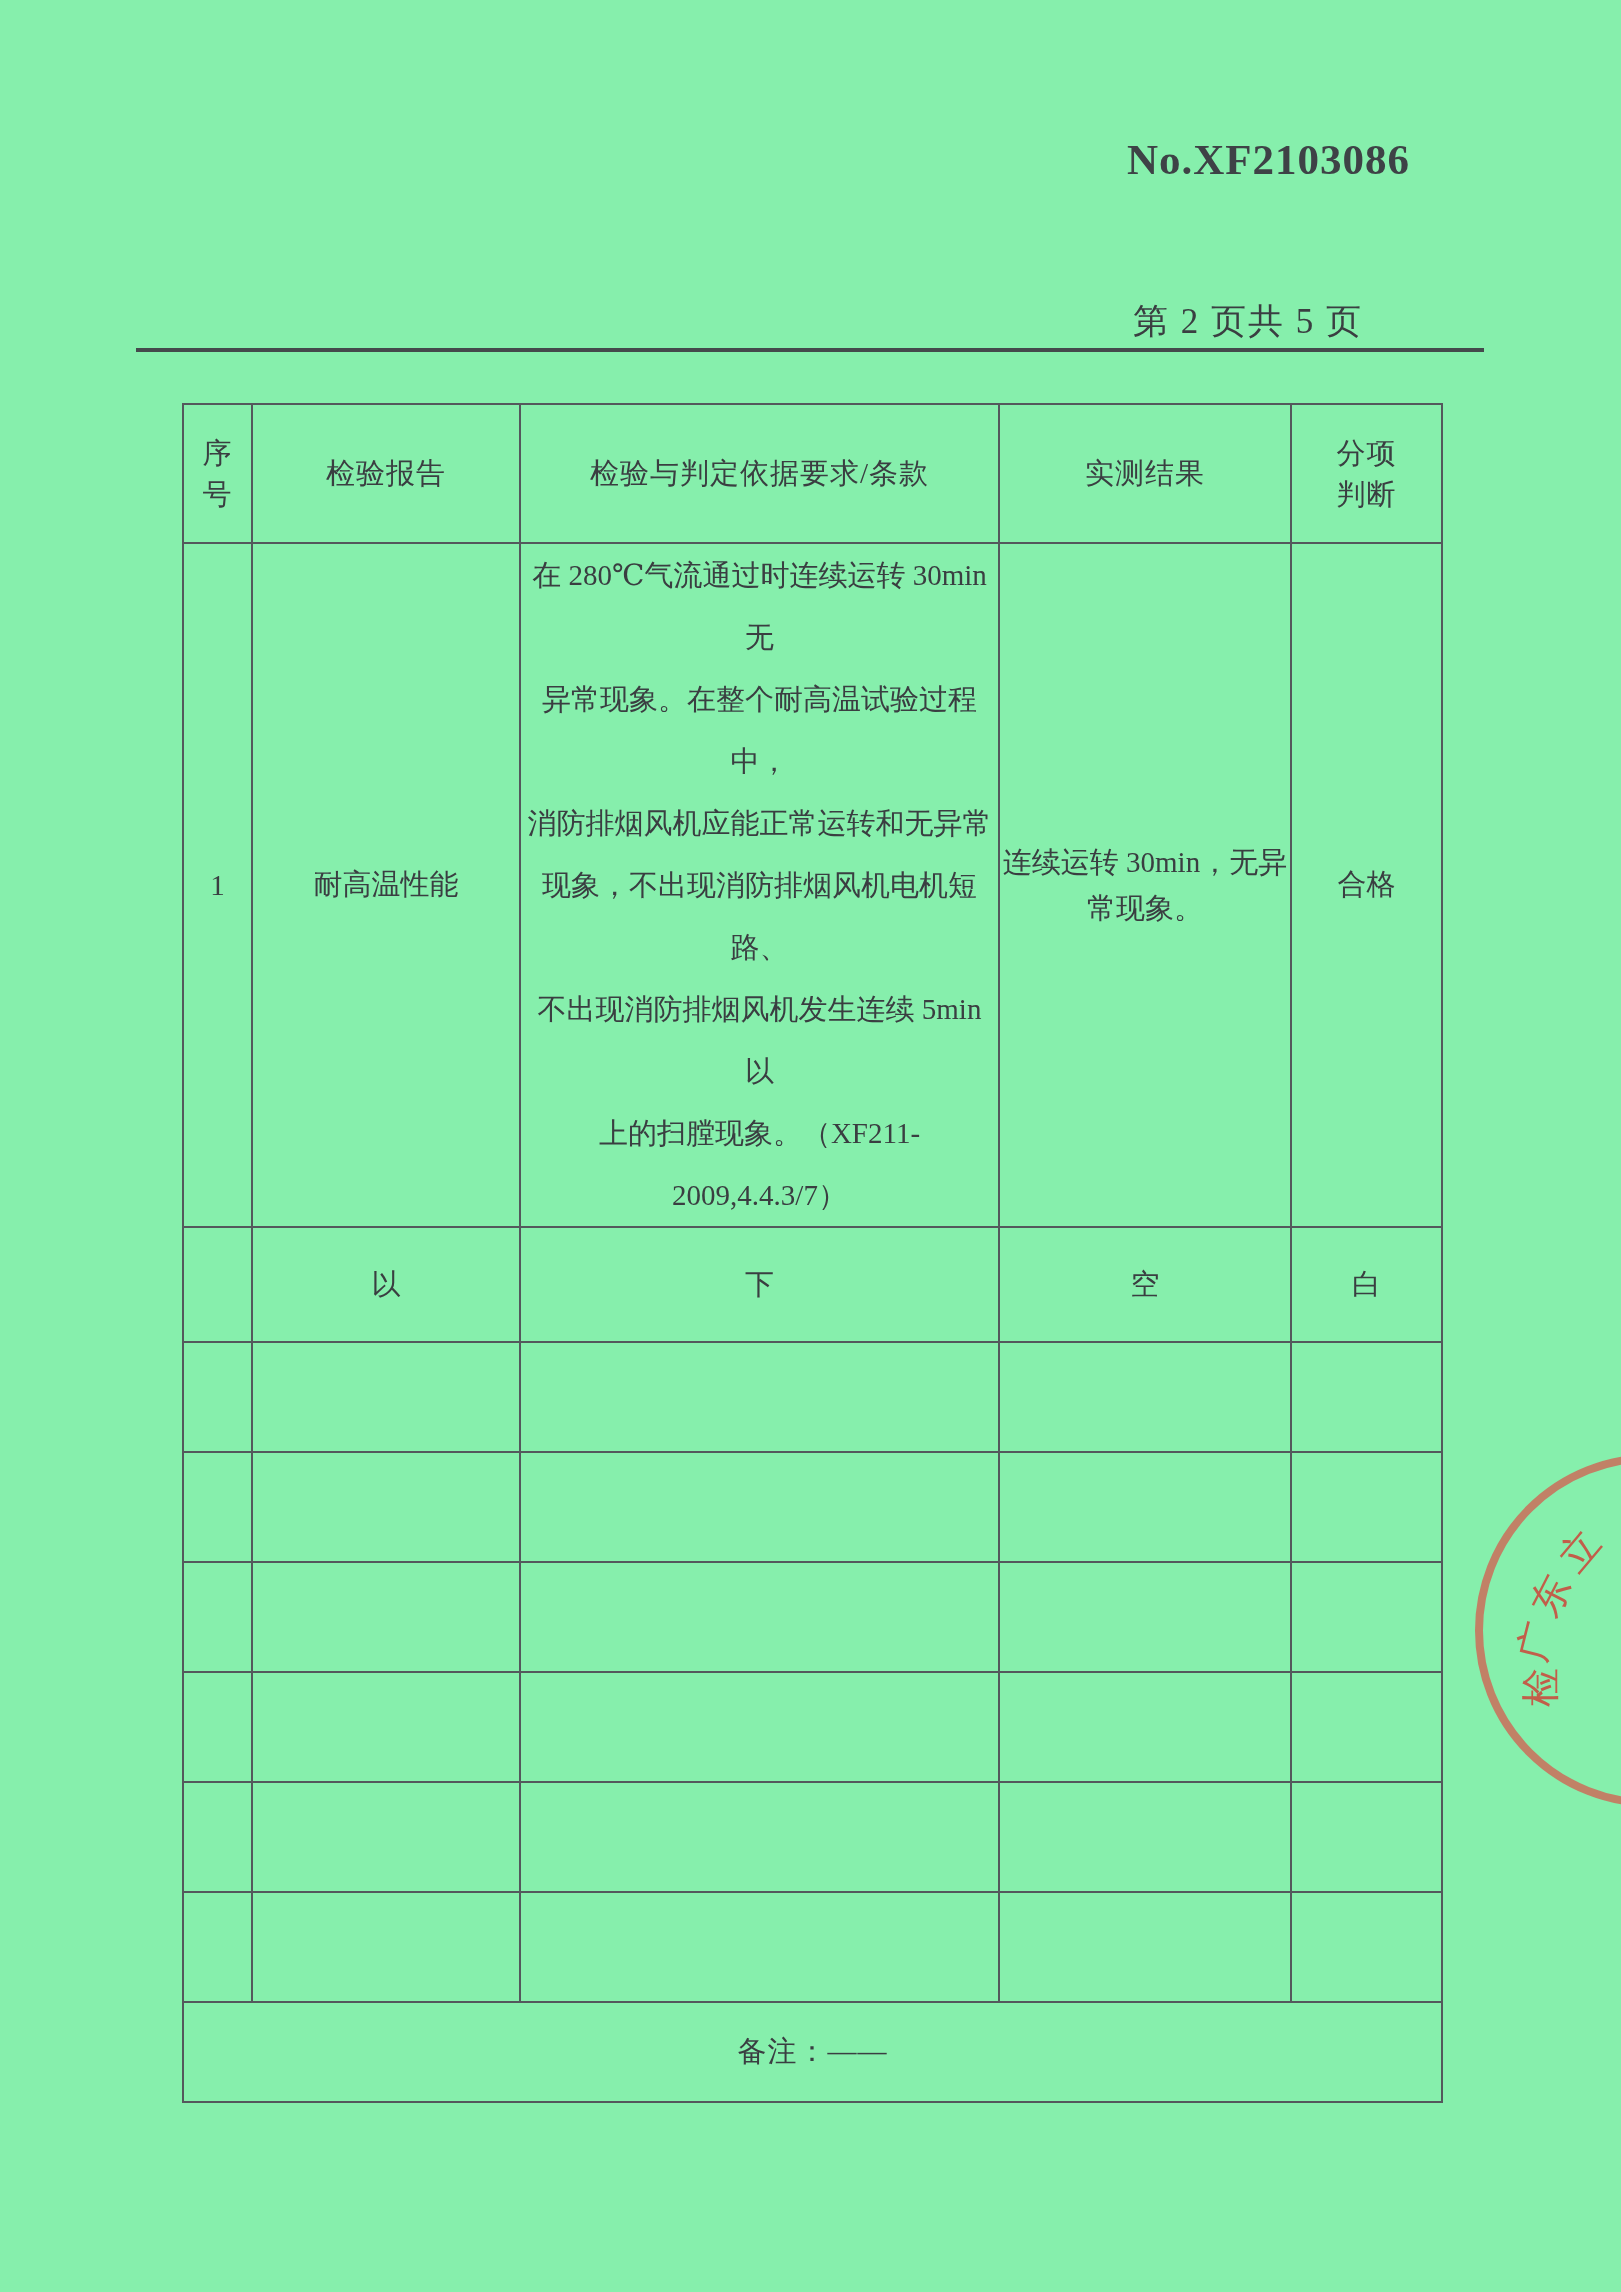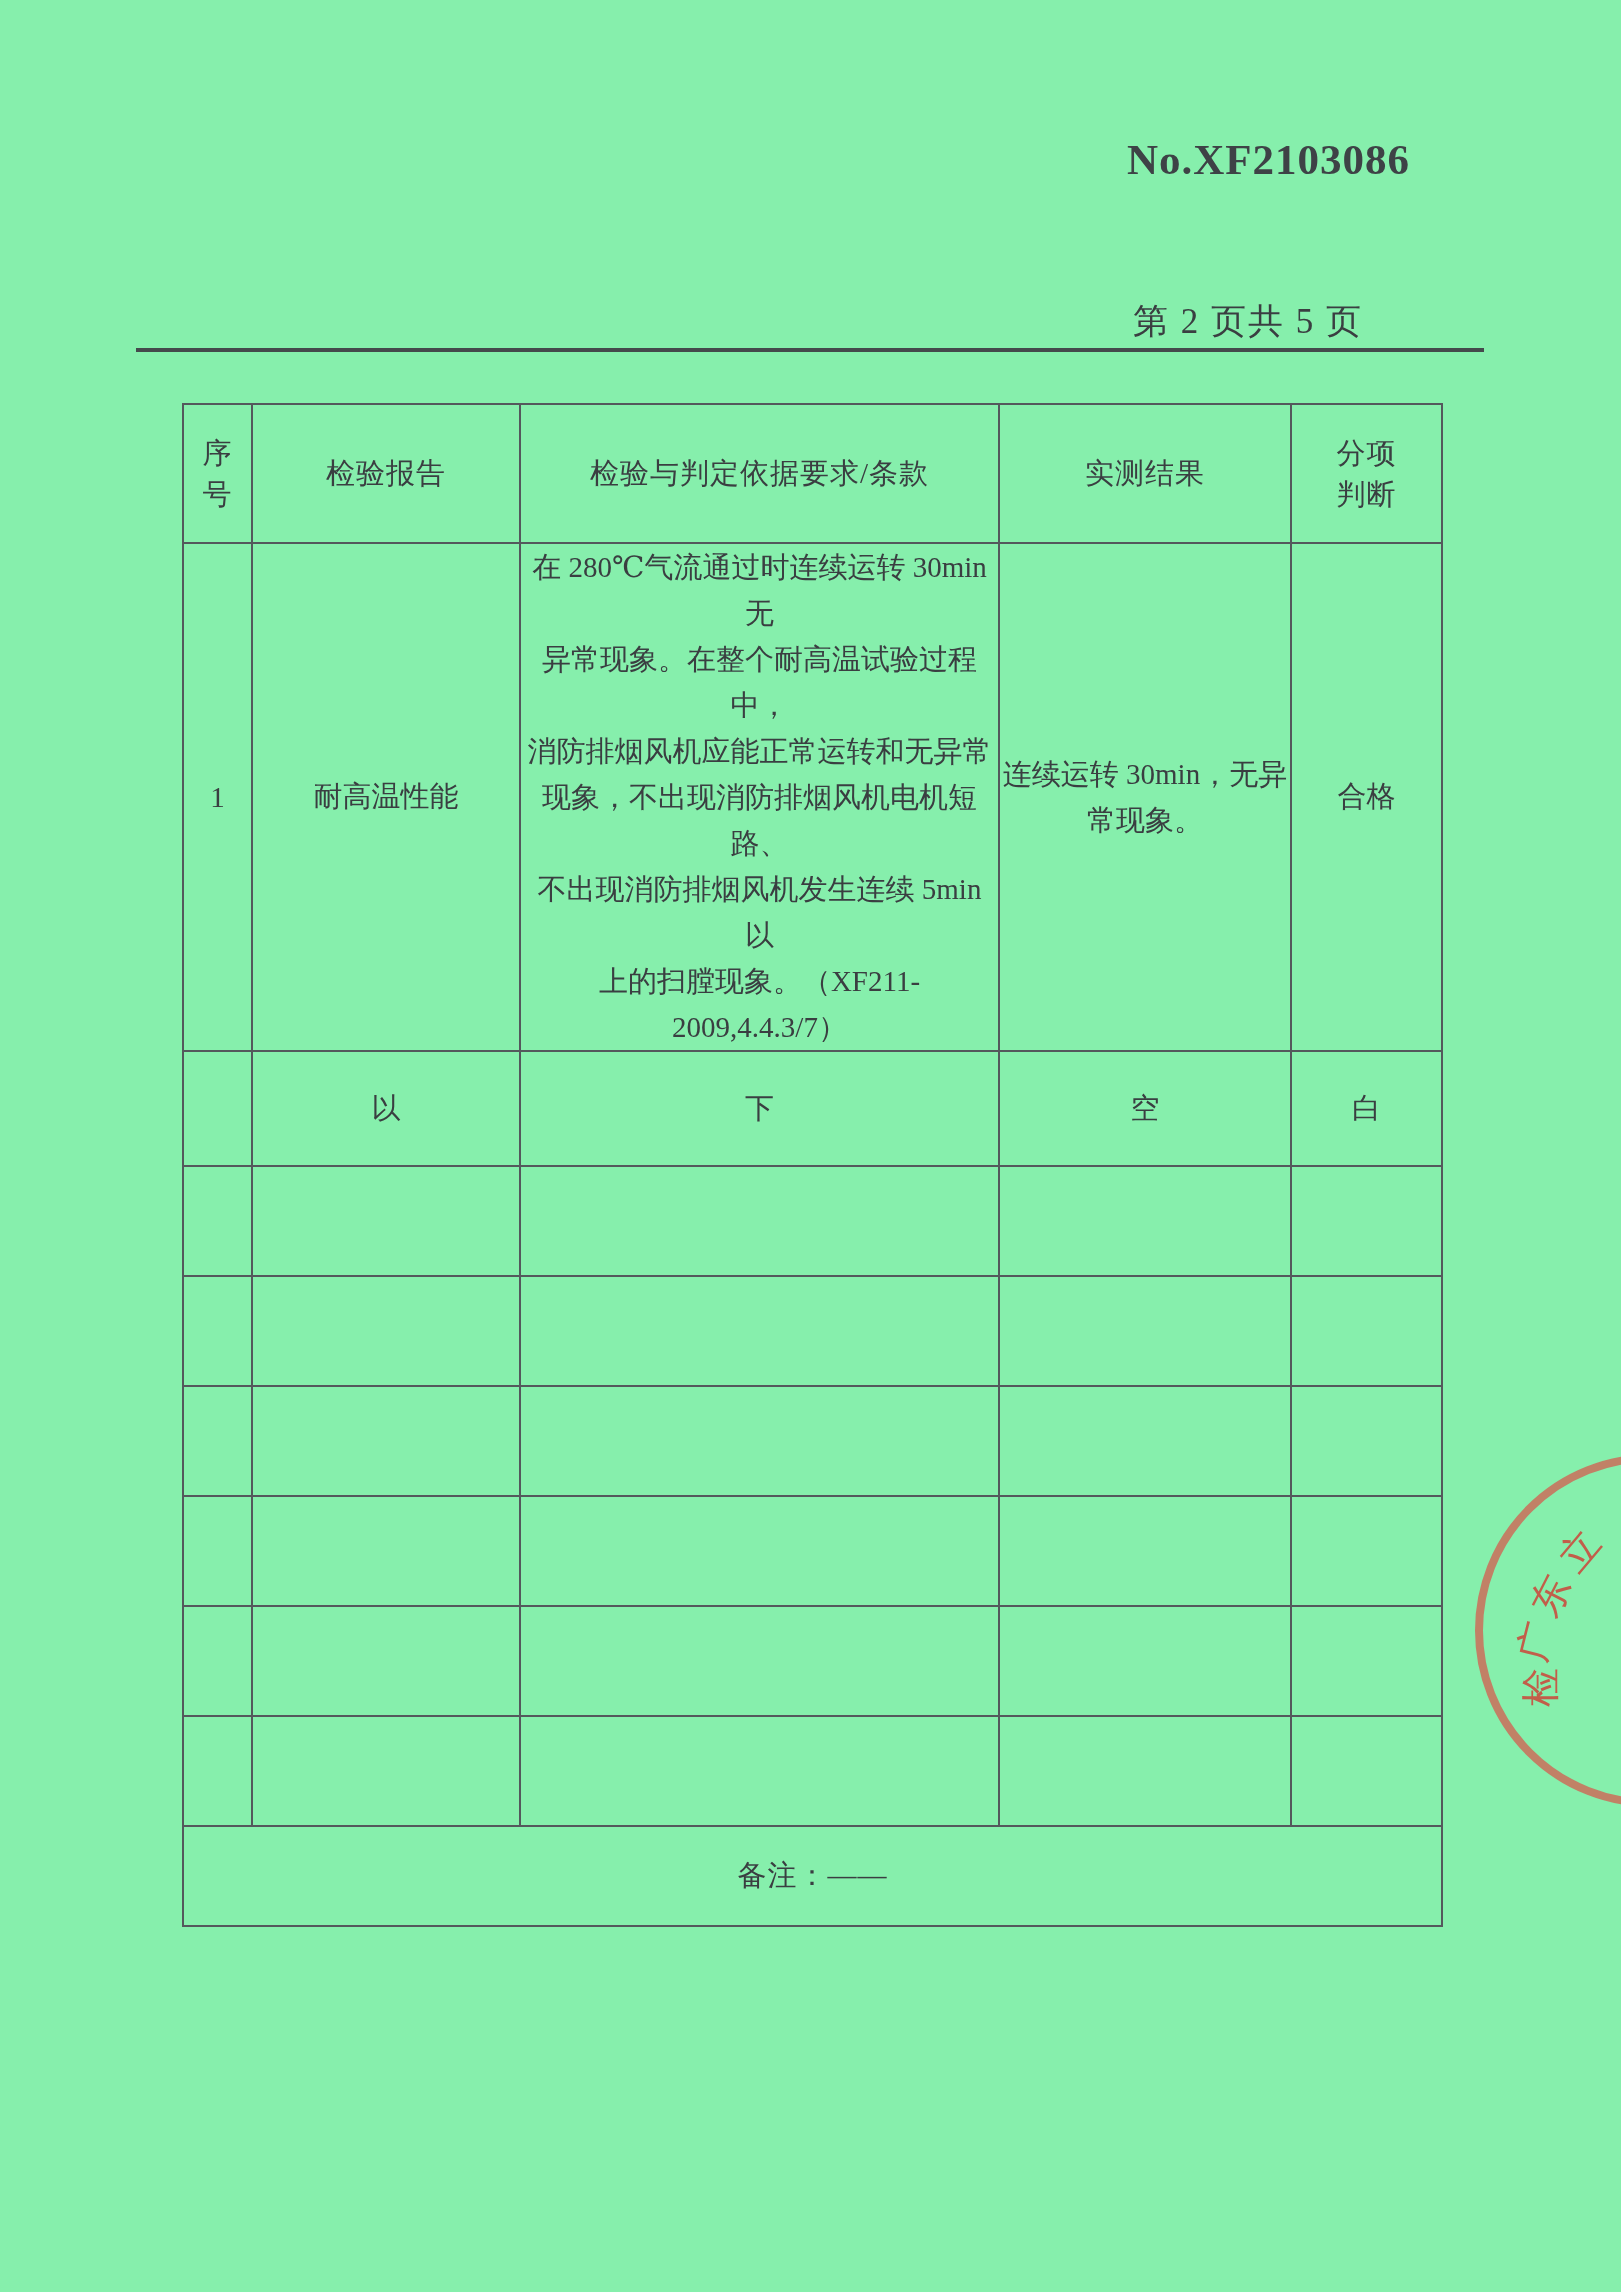--- a/index.html
+++ b/index.html
@@ -40,21 +40,21 @@
     border:2px solid #54585c;
     font-size:29px;
     text-align:center;vertical-align:middle;
     padding:0;
     overflow:hidden;
   }
   td.hdr{white-space:pre-line;line-height:41px;letter-spacing:1px;}
   td.req{
     text-align:left;
     padding:0 11.8px 0 11.8px;
-    line-height:46px;
+    line-height:62px;
     white-space:pre-line;
   }
   td.result{
     text-align:left;
     padding-left:21.6px;padding-right:7.8px;
     line-height:46px;
     white-space:pre-line;
     border-radius:6px;
   }
   td.remark{

